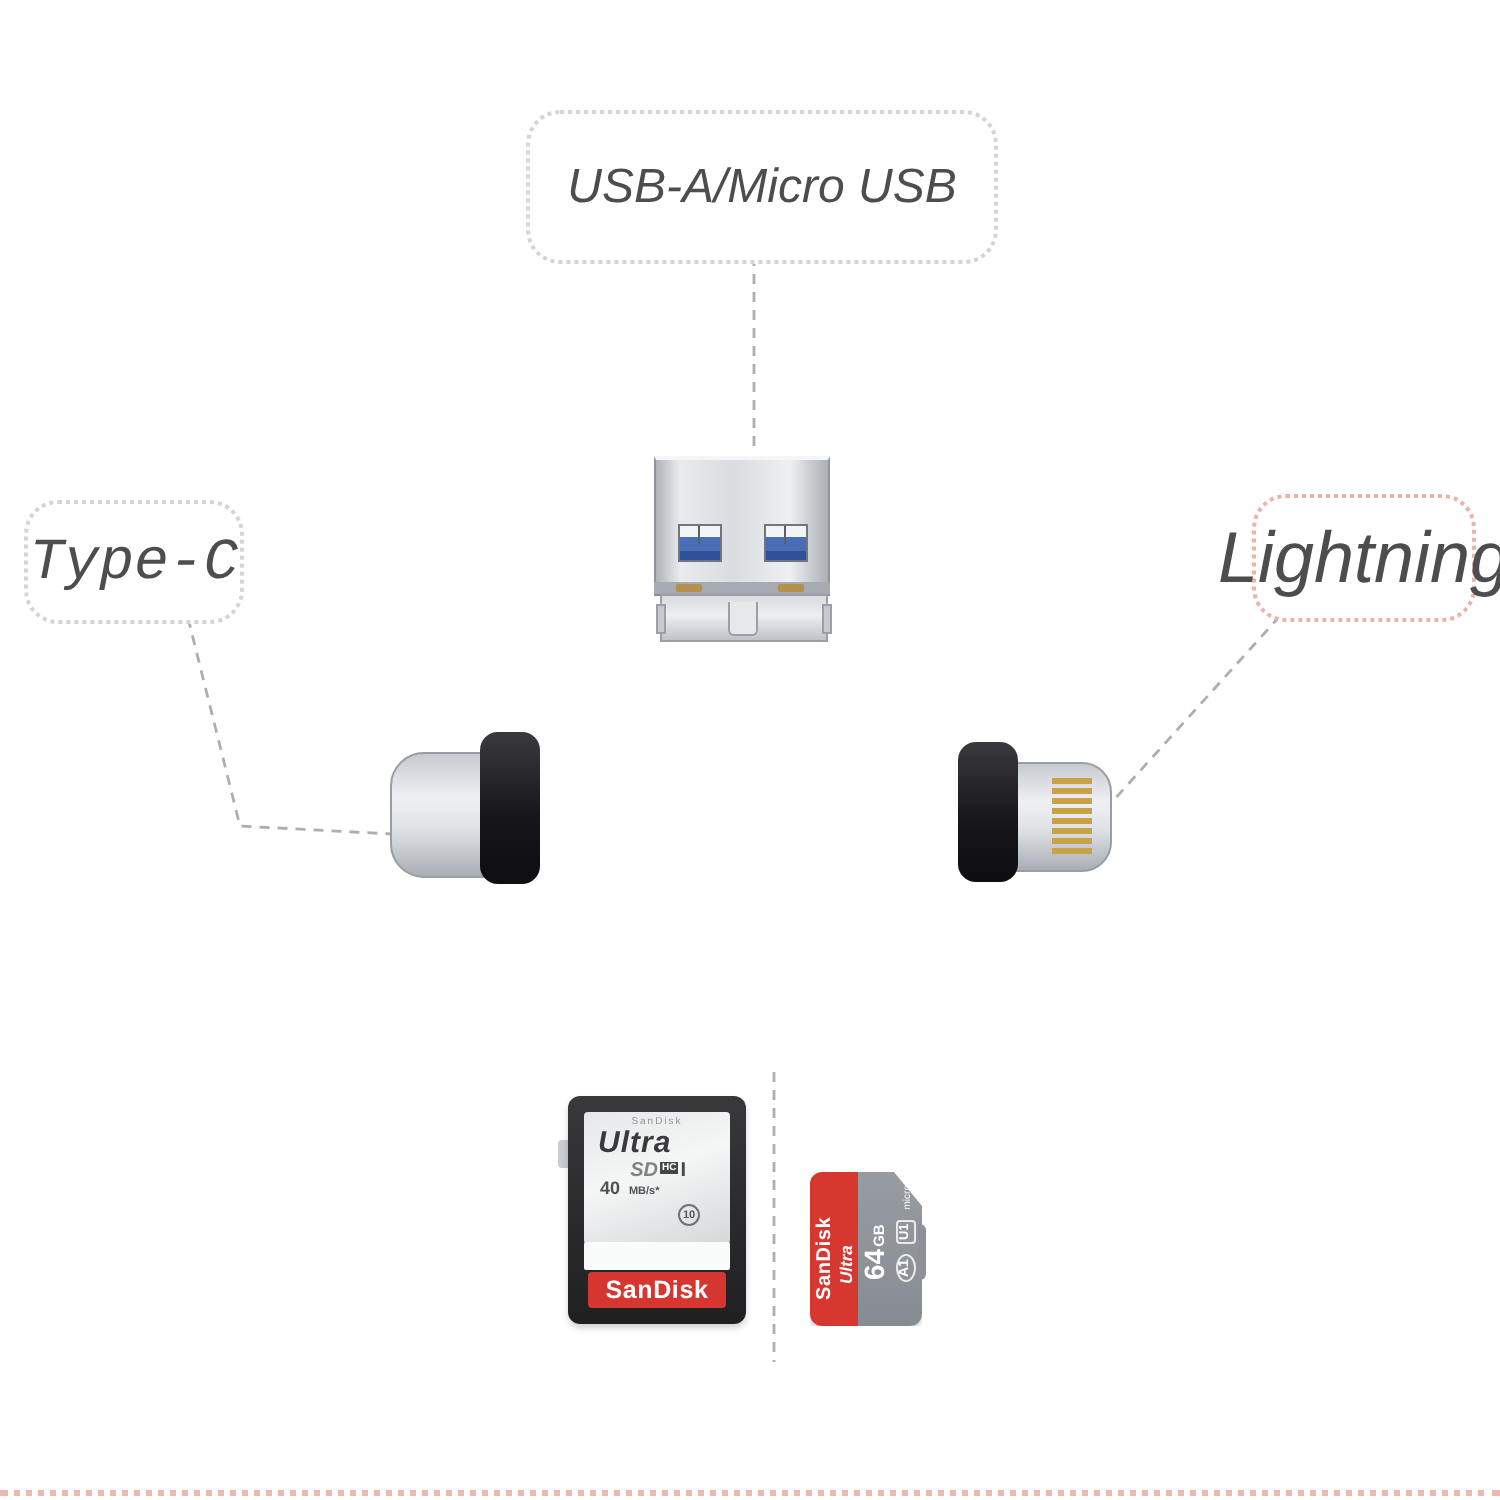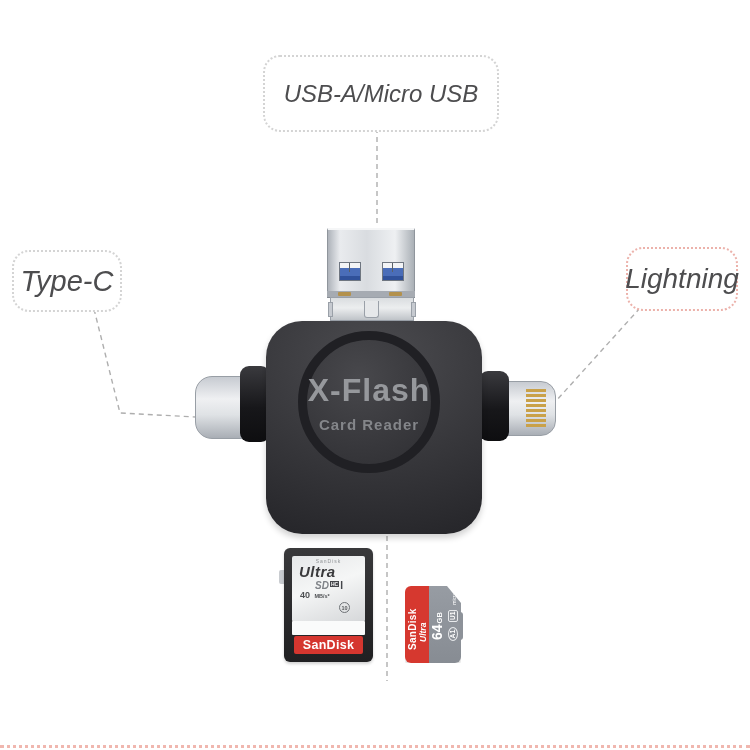--- a/index.html
+++ b/index.html
@@ -5,22 +5,22 @@
   html,body{margin:0;padding:0;background:#fff;}
   body{width:750px;height:750px;font-family:"Liberation Sans",sans-serif;}
   .stage{position:relative;width:750px;height:750px;background:#fff;overflow:hidden;}
   .abs{position:absolute;}
 
   
   .callout{position:absolute;display:flex;align-items:center;justify-content:center;
     background:#fff;border:2px dotted #d4d4d4;border-radius:17px;
     color:#4d4d4f;font-style:italic;font-weight:400;}
   .co-usb{left:263px;top:55px;width:232px;height:73px;font-size:24px;}
-  .co-typec{left:12px;top:250px;width:106px;height:58px;font-size:29px;}
-  .co-light{left:626px;top:247px;width:108px;height:60px;font-size:28px;border-color:#ecb2ab;}
+  .co-typec{left:12px;top:250px;width:106px;height:58px;font-size:29px;font-family:Liberation Mono, monospace;}
+  .co-light{left:626px;top:247px;width:108px;height:60px;font-size:36px;border-color:#ecb2ab;}
   .co-sdtf{left:313px;top:682px;width:109px;height:59px;font-size:31px;}
   .bottom-edge{position:absolute;left:0;top:745px;width:750px;height:0;border-top:3px dotted #f0b7af;}
 
   
   svg.lines{position:absolute;left:0;top:0;width:750px;height:750px;pointer-events:none;}
   svg.lines polyline{fill:none;stroke:#aeaeae;stroke-width:1.4;stroke-dasharray:5 4;}
 
   
   .usb-shell{left:327px;top:228px;width:86px;height:63px;
     background:linear-gradient(90deg,#aeb3ba 0%,#e9ebee 14%,#d9dce0 45%,#eef0f2 78%,#aab0b6 100%);
@@ -147,26 +147,20 @@
     <div class="musb-notch"></div>
   </div>
 
   <div class="abs plug typec"></div>
   <div class="abs collar collar-l"></div>
   <div class="abs plug lightning">
     <div class="pins"></div>
   </div>
   <div class="abs collar collar-r"></div>
 
-  <div class="abs bodyblk">
-    <div class="ring">
-      <div class="brand">X-Flash</div>
-      <div class="subtitle">Card Reader</div>
-    </div>
-  </div>
 
   <div class="abs sd-tab"></div>
   <div class="abs sd">
     <div class="sd-label">
       <div class="sd-brand-top">SanDisk</div>
       <div class="sd-ultra">Ultra</div>
       <div class="sd-speed">
         <span class="n">40</span>
         <span class="u">MB/s*</span>
       </div>

